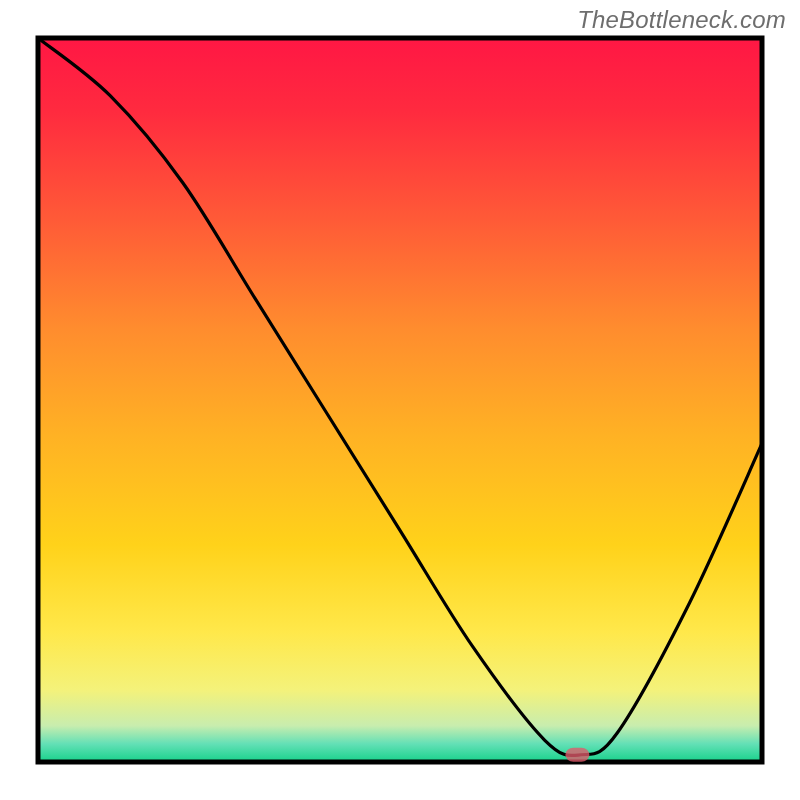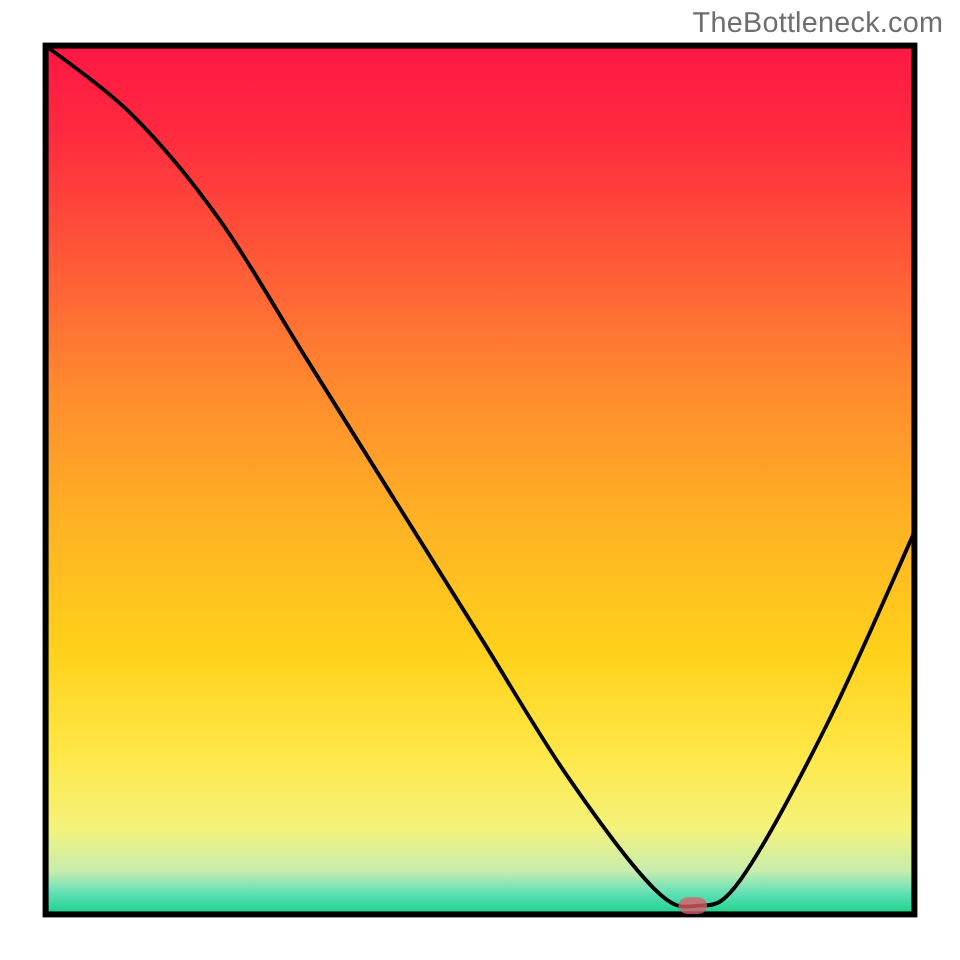--- a/index.html
+++ b/index.html
@@ -7,20 +7,21 @@
     padding: 0;
     width: 800px;
     height: 800px;
     background: #ffffff;
     font-family: Arial, Helvetica, sans-serif;
   }
   .chart-wrap {
     position: relative;
     width: 800px;
     height: 800px;
+    font-style: italic;
   }
   .watermark {
     position: absolute;
     top: 6px;
     right: 14px;
     color: #6e6e6e;
     font-size: 24px;
     font-weight: 400;
     letter-spacing: 0.2px;
     z-index: 4;

